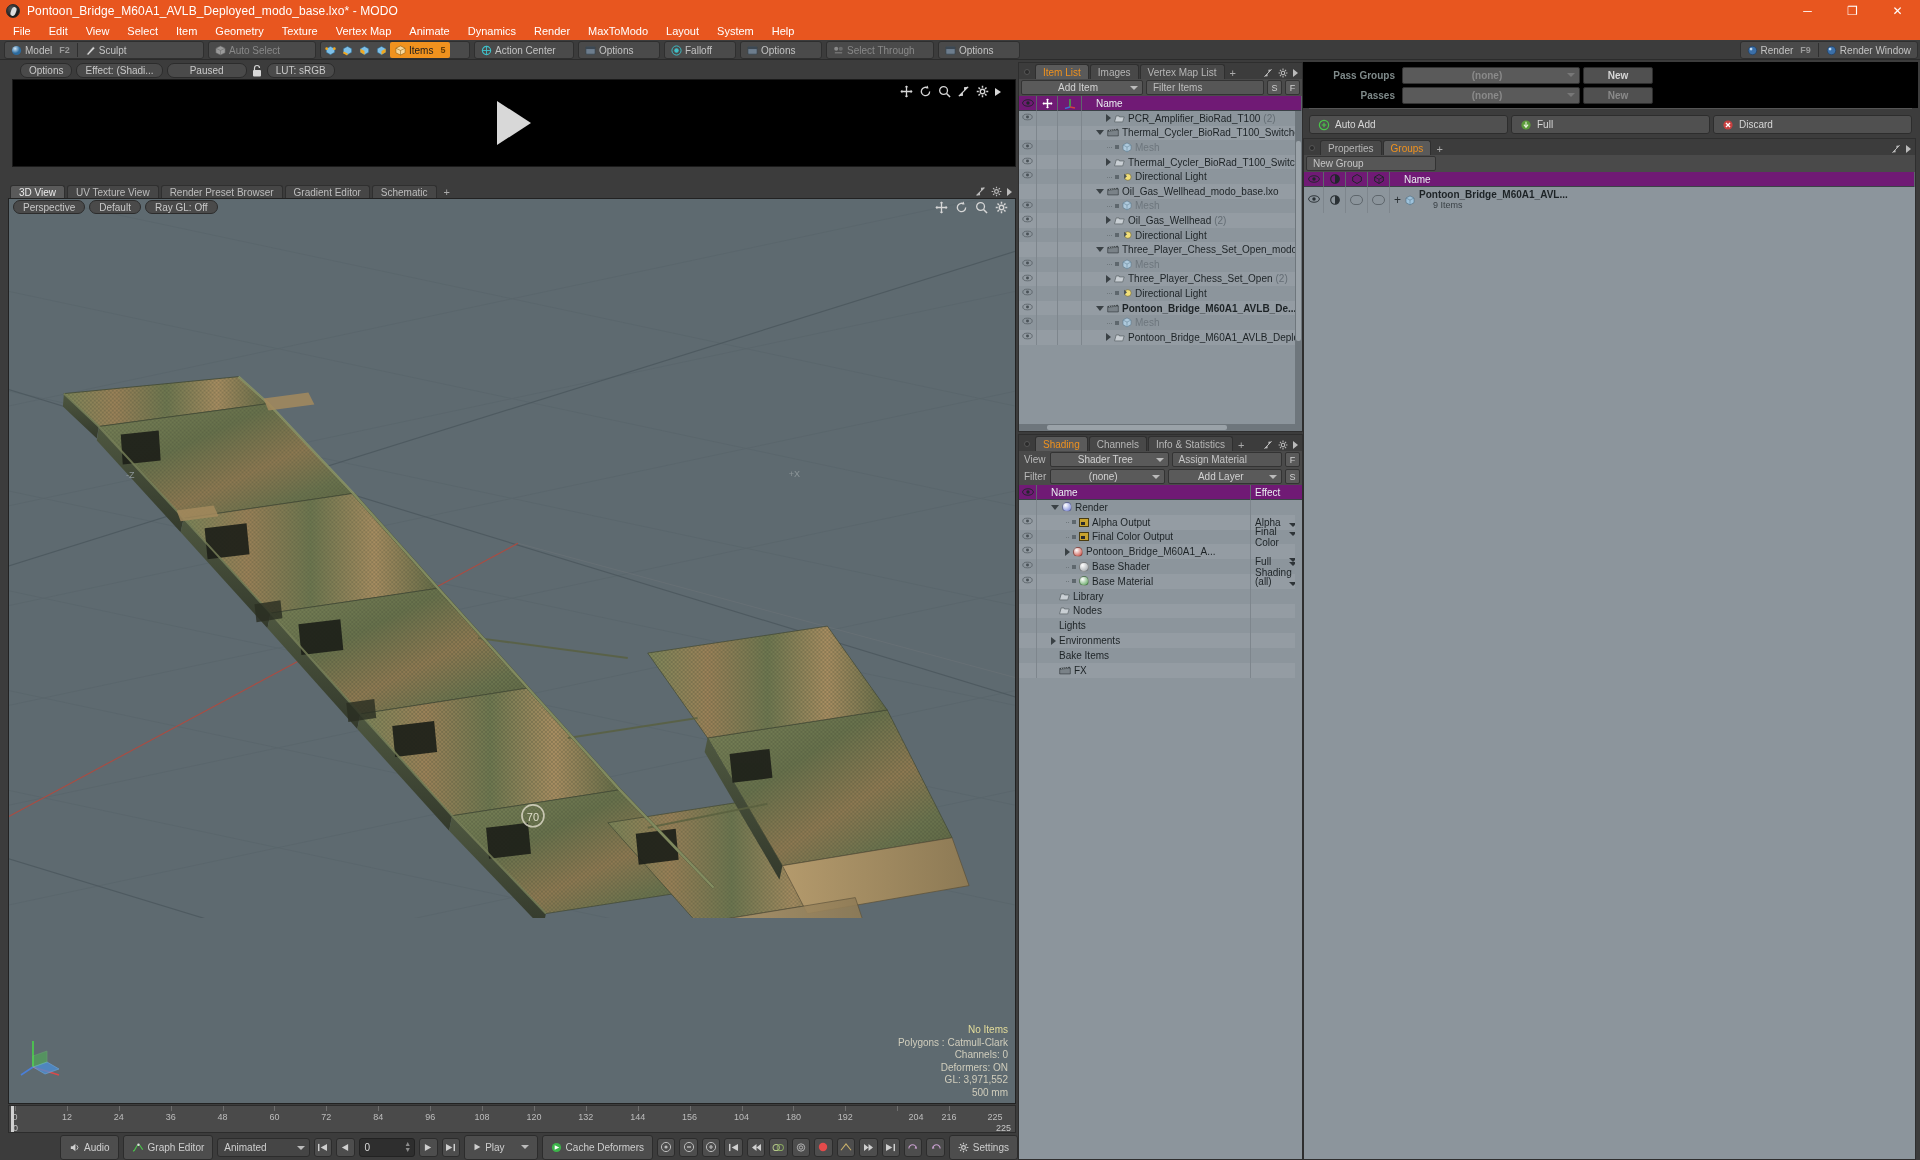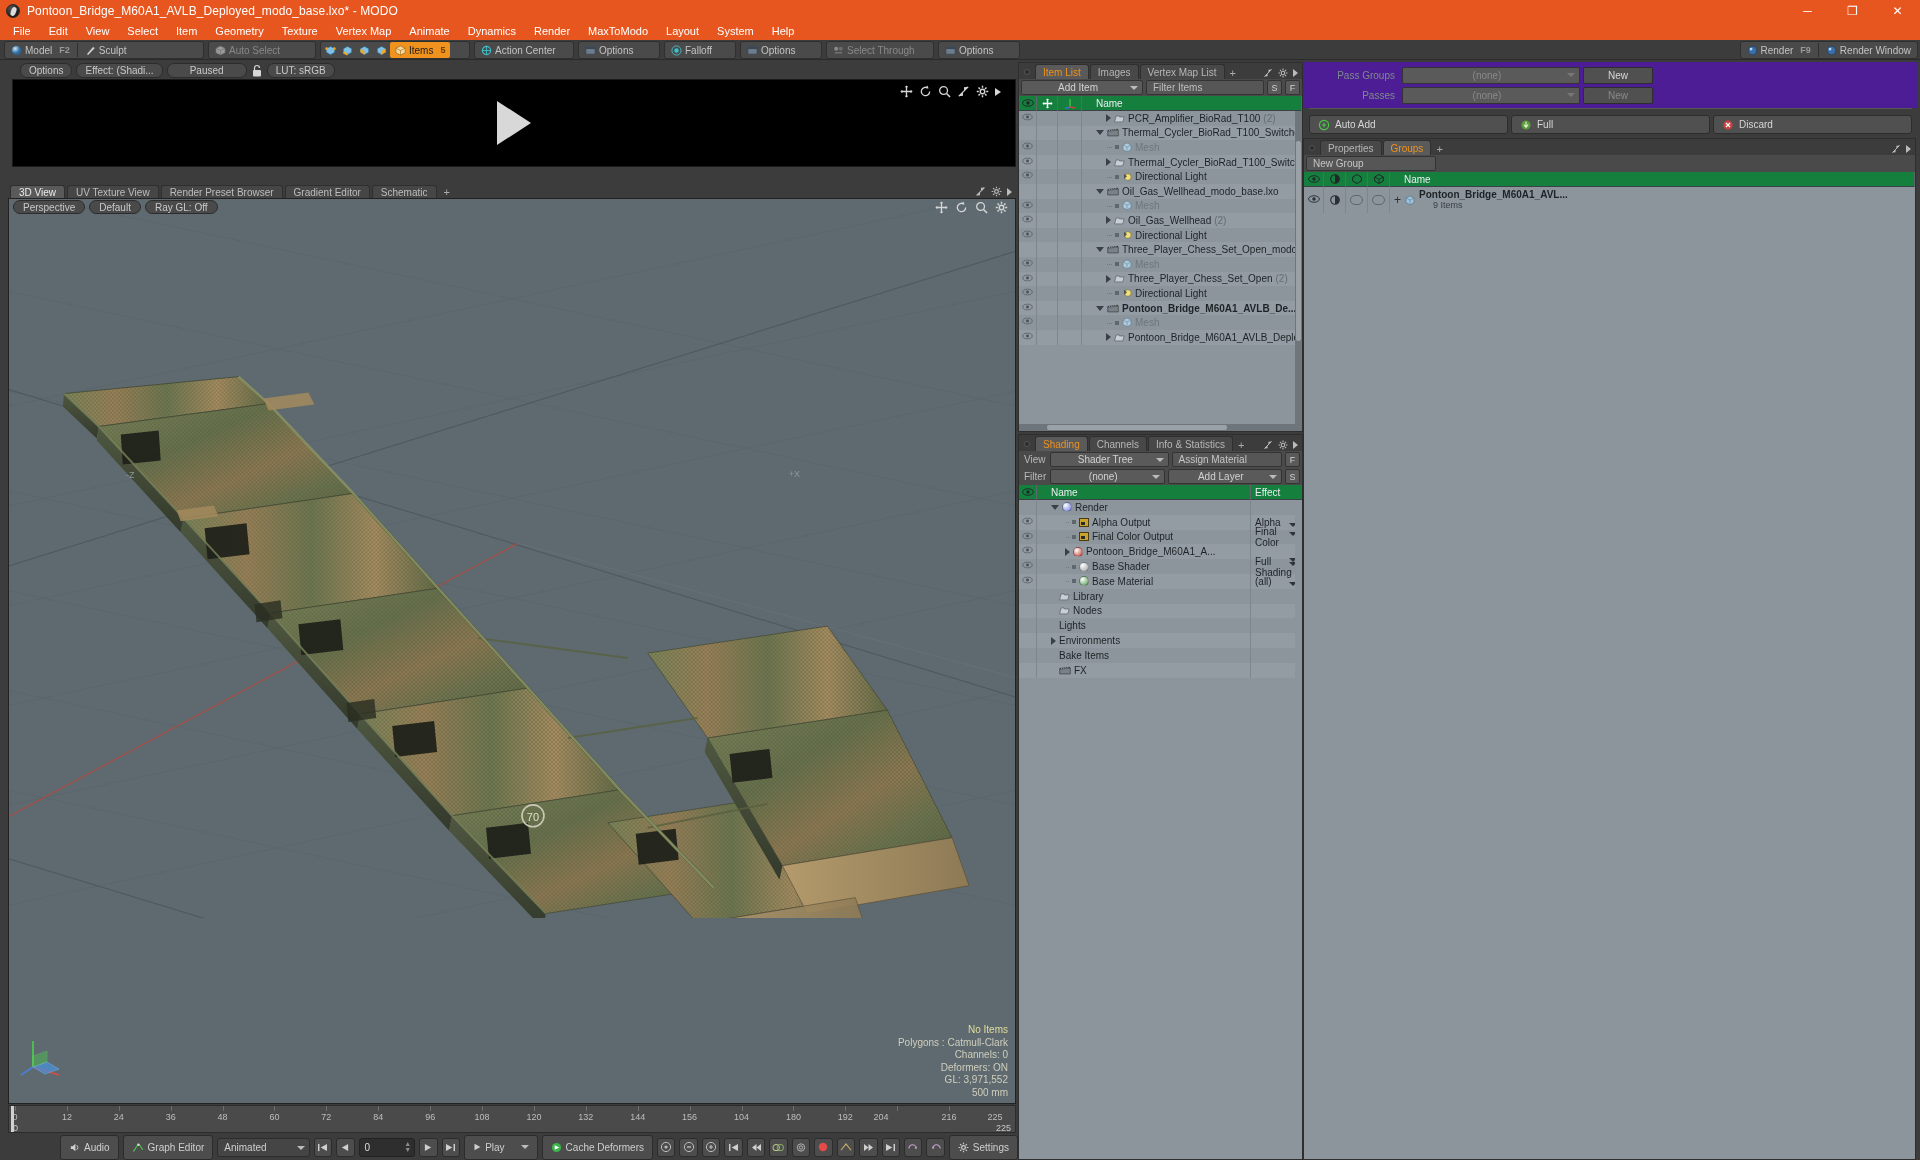--- a/index.html
+++ b/index.html
@@ -192,21 +192,21 @@
     padding:0 6px; flex:1; min-width:0;
   }
   .sqbtn {
     background:#5a5a5a; border:1px solid #333; border-radius:2px;
     width:15px; height:15px; display:flex; align-items:center; justify-content:center;
     color:#d0d0d0; font-size:9px; flex:0 0 auto;
   }
   .lbl { font-size:10px; color:#b9b9b9; flex:0 0 auto; padding:0 3px; }
   
   .lhead {
-    height:15px; background:#15803d; display:flex; align-items:center;
+    height:15px; background:#701a75; display:flex; align-items:center;
     border-bottom:1px solid #3b4147; flex:0 0 auto;
   }
   .lhead .col { border-right:1px solid #5e666c; height:15px; display:flex; align-items:center; justify-content:center; }
   .lhead .nm { flex:1; justify-content:flex-start; padding-left:14px; color:#e9edf0; font-size:10px;}
   
   .lbody { flex:1; background:#8c959c; overflow:hidden; position:relative; }
   .lrow { height:14.6px; display:flex; align-items:center; font-size:10px; color:#1d2326; }
   .lrow:nth-child(even) { background:#949ca3; }
   .lrow:nth-child(odd) { background:#8c959c; }
   .lrow .eye { width:18px; text-align:center; flex:0 0 auto; border-right:1px solid #7e868d; height:14.6px; line-height:14.6px;}
@@ -237,21 +237,21 @@
   .srow:nth-child(odd) { background:#8c959c; }
   .srow .eye { width:18px; text-align:center; flex:0 0 auto; border-right:1px solid #7e868d; height:14.8px; line-height:14.8px;}
   .srow .nm { width:214px; display:flex; align-items:center; gap:3px; padding-left:3px; overflow:hidden; white-space:nowrap; border-right:1px solid #7e868d; height:14.8px;}
   .srow .ef { flex:1; display:flex; align-items:center; padding-left:4px; position:relative; }
   .srow .ef .cv { position:absolute; right:5px; top:6px; width:0;height:0;
     border-left:4px solid transparent; border-right:4px solid transparent; border-top:4px solid #2e3438;}
   .sphere { width:10px;height:10px;border-radius:50%; flex:0 0 auto;}
   .imgico { width:10px; height:9px; flex:0 0 auto; background:#c8a32e; border:1px solid #4a3c10; position:relative;}
   .imgico::after{content:"";position:absolute;left:1px;bottom:1px;width:4px;height:3px;background:#2b2b2b;}
   
-  #passpanel { padding:4px 6px 2px 6px; background:#4c1d95; flex:0 0 auto;}
+  #passpanel { padding:4px 6px 2px 6px; background:#000000; flex:0 0 auto;font-weight:bold;}
   .prow2 { display:flex; align-items:center; gap:3px; height:18px; margin-bottom:2px;}
   .prow2 .rl { width:90px; text-align:right; font-size:10px; color:#7f8a8a; padding-right:4px;}
   .pbtn {
     background:#505050; border:1px solid #2d2d2d; border-radius:2px; height:17px;
     display:flex; align-items:center; justify-content:center; color:#d7d7d7; font-size:10px;
     padding:0 6px; flex:0 0 auto; min-width:70px;
   }
   .pbtn.dim { color:#8a8a8a;}
   #applyrow { display:flex; gap:3px; padding:3px 6px 4px 6px; background:#3c3c3c; flex:0 0 auto;}
   .abtn {
@@ -725,21 +725,21 @@
           <div class="tk" style="left: 628.737px;">144</div>
           <div class="tkline" style="left: 680.632px;"></div>
           <div class="tk" style="left: 680.632px;">156</div>
           <div class="tkline" style="left: 732.526px;"></div>
           <div class="tk" style="left: 732.526px;">104</div>
           <div class="tkline" style="left: 784.421px;"></div>
           <div class="tk" style="left: 784.421px;">180</div>
           <div class="tkline" style="left: 836.316px;"></div>
           <div class="tk" style="left: 836.316px;">192</div>
           <div class="tkline" style="left: 888.211px;"></div>
-          <div class="tk" style="left: 872px;">204</div>
+          <div class="tk" style="left: 907px;">204</div>
           <div class="tkline" style="left: 940.105px;"></div>
           <div class="tk" style="left: 940.105px;">216</div>
           <div class="tk" style="left: 986px;">225</div>
         </div>
       <div id="tlcursor"></div>
       <div id="tlbottom">
         <span>0</span>
         <span>225</span>
       </div>
     </div>

